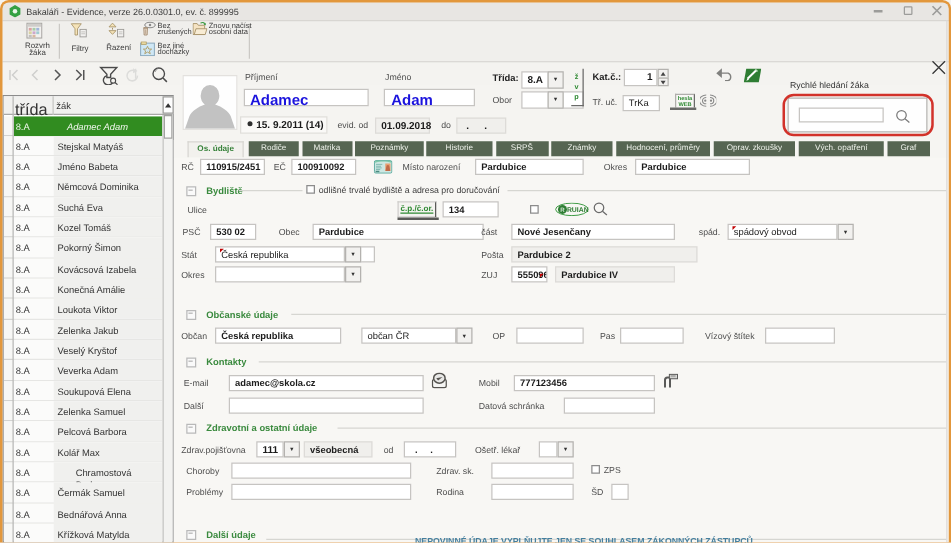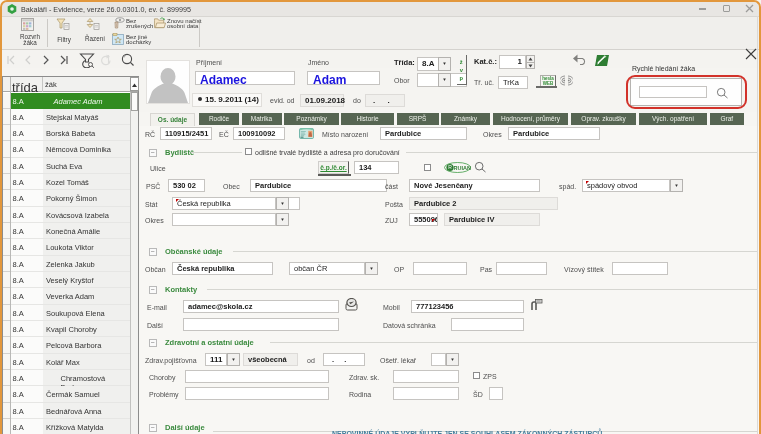--- a/index.html
+++ b/index.html
@@ -156,21 +156,21 @@
       <span style="position:absolute;left:43px;top:4px;font-style:italic;">Adamec Adam</span>
     </div>
     <div style="position:absolute;left:0;top:16.33px;width:119px;height:16.33px;color:#333;border-bottom:1px solid #e6e6e4;background:#fbfbfa;">
       <span style="position:absolute;left:32.5px;top:0;width:86.5px;height:15.3px;background:#f0f0ee;"></span>
       <span style="position:absolute;left:2px;top:4px;">8.A</span>
       <span style="position:absolute;left:35.5px;top:4px;">Stejskal Matyáš</span>
     </div>
     <div style="position:absolute;left:0;top:32.66px;width:119px;height:16.33px;color:#333;border-bottom:1px solid #e6e6e4;background:#fbfbfa;">
       <span style="position:absolute;left:32.5px;top:0;width:86.5px;height:15.3px;background:#f0f0ee;"></span>
       <span style="position:absolute;left:2px;top:4px;">8.A</span>
-      <span style="position:absolute;left:35.5px;top:4px;">Borská Babeta</span>
+      <span style="position:absolute;left:35.5px;top:4px;">Jméno Babeta</span>
     </div>
     <div style="position:absolute;left:0;top:48.989999999999995px;width:119px;height:16.33px;color:#333;border-bottom:1px solid #e6e6e4;background:#fbfbfa;">
       <span style="position:absolute;left:32.5px;top:0;width:86.5px;height:15.3px;background:#f0f0ee;"></span>
       <span style="position:absolute;left:2px;top:4px;">8.A</span>
       <span style="position:absolute;left:35.5px;top:4px;text-align:center;">Němcová Dominika</span>
     </div>
     <div style="position:absolute;left:0;top:65.32px;width:119px;height:16.33px;color:#333;border-bottom:1px solid #e6e6e4;background:#fbfbfa;">
       <span style="position:absolute;left:32.5px;top:0;width:86.5px;height:15.3px;background:#f0f0ee;"></span>
       <span style="position:absolute;left:2px;top:4px;">8.A</span>
       <span style="position:absolute;left:35.5px;top:4px;">Suchá Eva</span>
@@ -216,21 +216,21 @@
       <span style="position:absolute;left:35.5px;top:4px;">Veverka Adam</span>
     </div>
     <div style="position:absolute;left:0;top:212.28999999999996px;width:119px;height:16.33px;color:#333;border-bottom:1px solid #e6e6e4;background:#fbfbfa;">
       <span style="position:absolute;left:32.5px;top:0;width:86.5px;height:15.3px;background:#f0f0ee;"></span>
       <span style="position:absolute;left:2px;top:4px;">8.A</span>
       <span style="position:absolute;left:35.5px;top:4px;">Soukupová Elena</span>
     </div>
     <div style="position:absolute;left:0;top:228.61999999999998px;width:119px;height:16.33px;color:#333;border-bottom:1px solid #e6e6e4;background:#fbfbfa;">
       <span style="position:absolute;left:32.5px;top:0;width:86.5px;height:15.3px;background:#f0f0ee;"></span>
       <span style="position:absolute;left:2px;top:4px;">8.A</span>
-      <span style="position:absolute;left:35.5px;top:4px;">Kvapil Choroby</span>
+      <span style="position:absolute;left:35.5px;top:4px;">Zelenka Samuel</span>
     </div>
     <div style="position:absolute;left:0;top:244.95px;width:119px;height:16.33px;color:#333;border-bottom:1px solid #e6e6e4;background:#fbfbfa;">
       <span style="position:absolute;left:32.5px;top:0;width:86.5px;height:15.3px;background:#f0f0ee;"></span>
       <span style="position:absolute;left:2px;top:4px;">8.A</span>
       <span style="position:absolute;left:35.5px;top:4px;">Pelcová Barbora</span>
     </div>
     <div style="position:absolute;left:0;top:261.28px;width:119px;height:16.33px;color:#333;border-bottom:1px solid #e6e6e4;background:#fbfbfa;">
       <span style="position:absolute;left:32.5px;top:0;width:86.5px;height:15.3px;background:#f0f0ee;"></span>
       <span style="position:absolute;left:2px;top:4px;">8.A</span>
       <span style="position:absolute;left:35.5px;top:4px;">Kolář Max</span>

